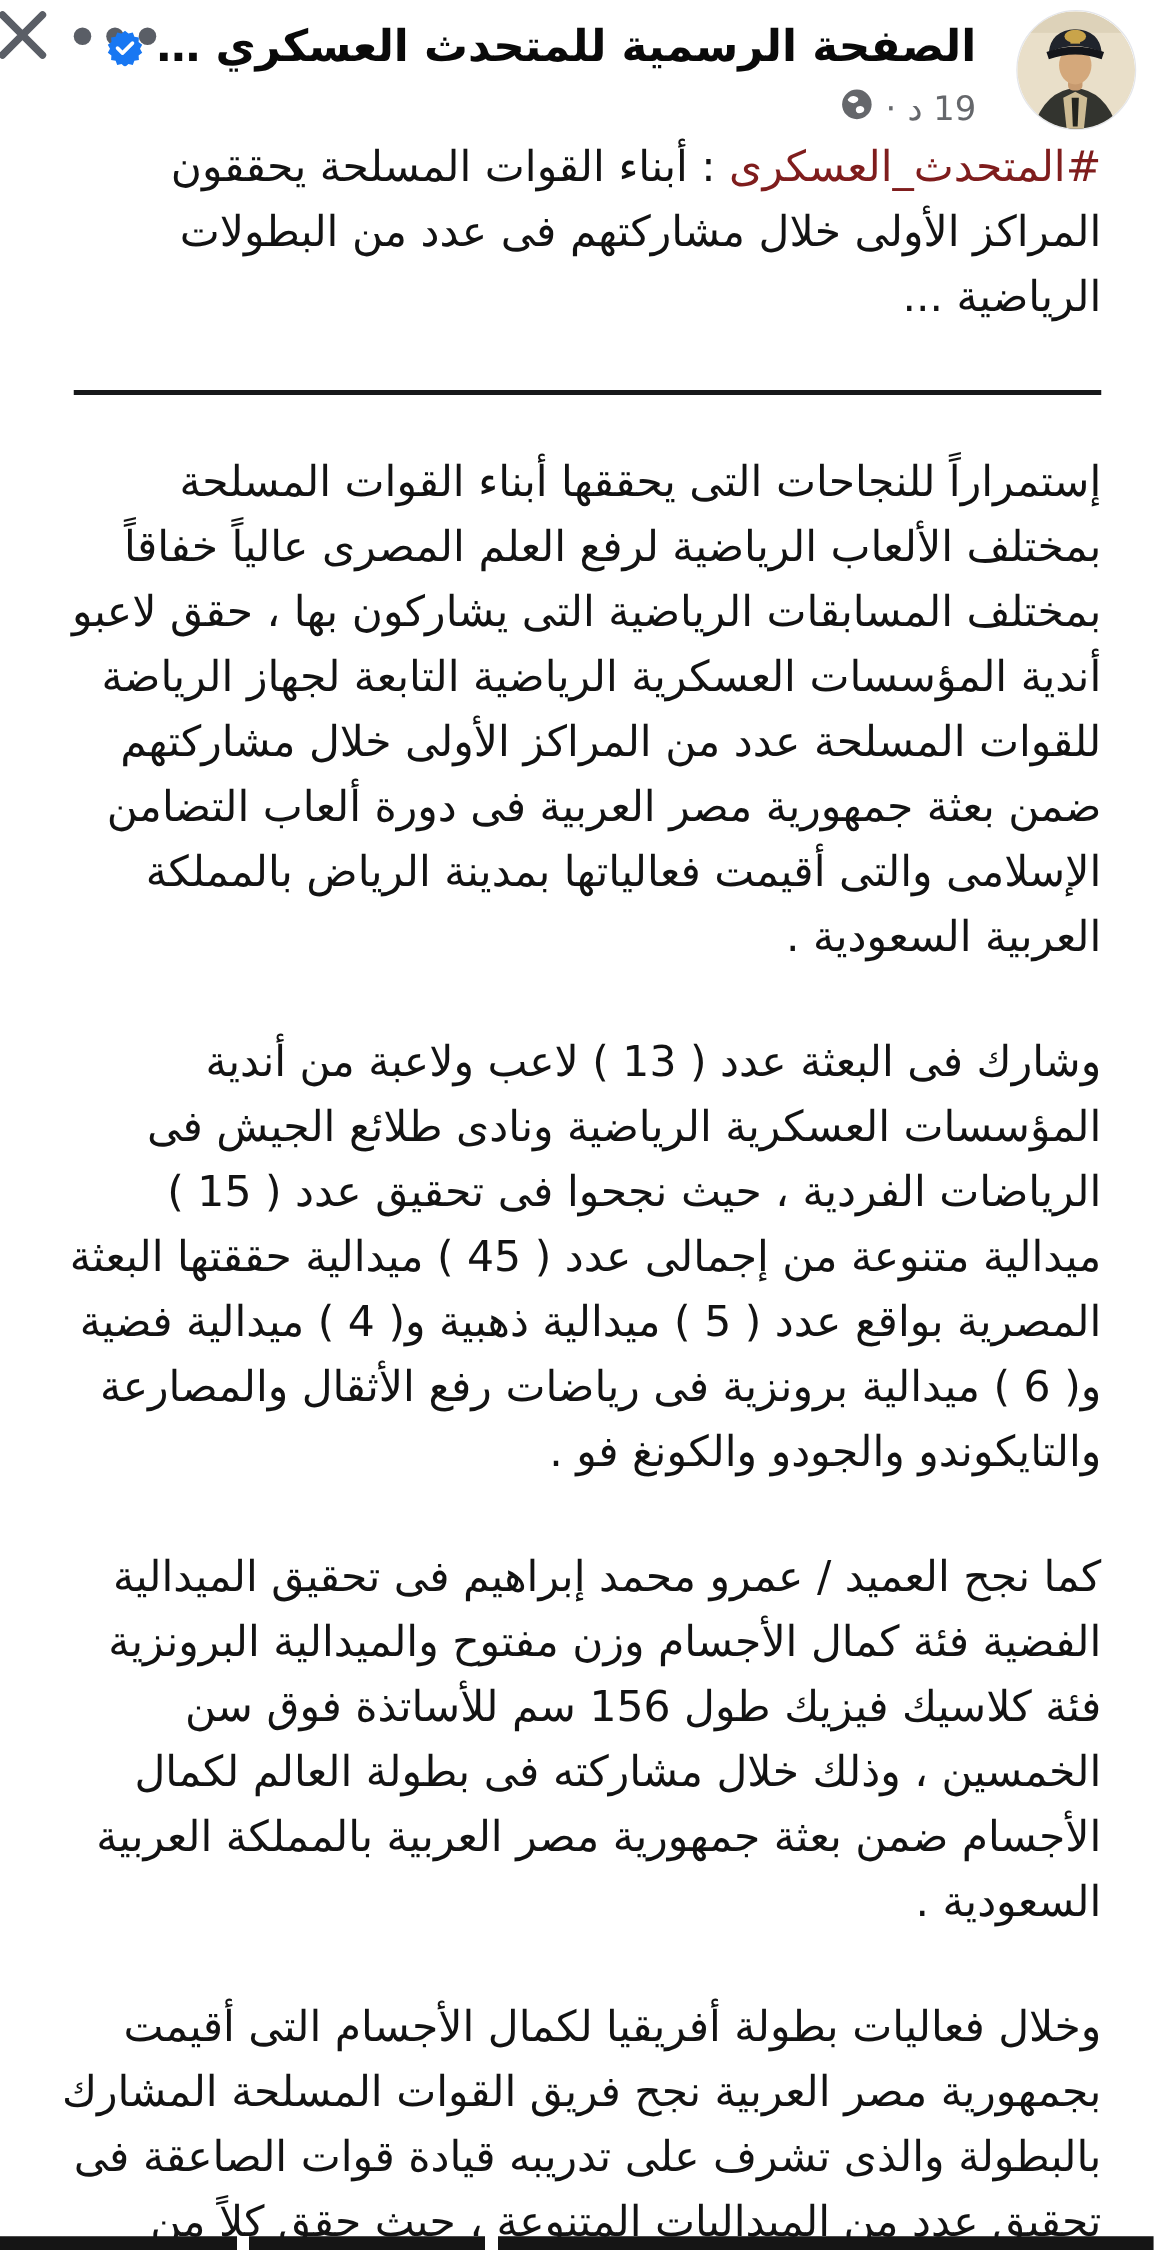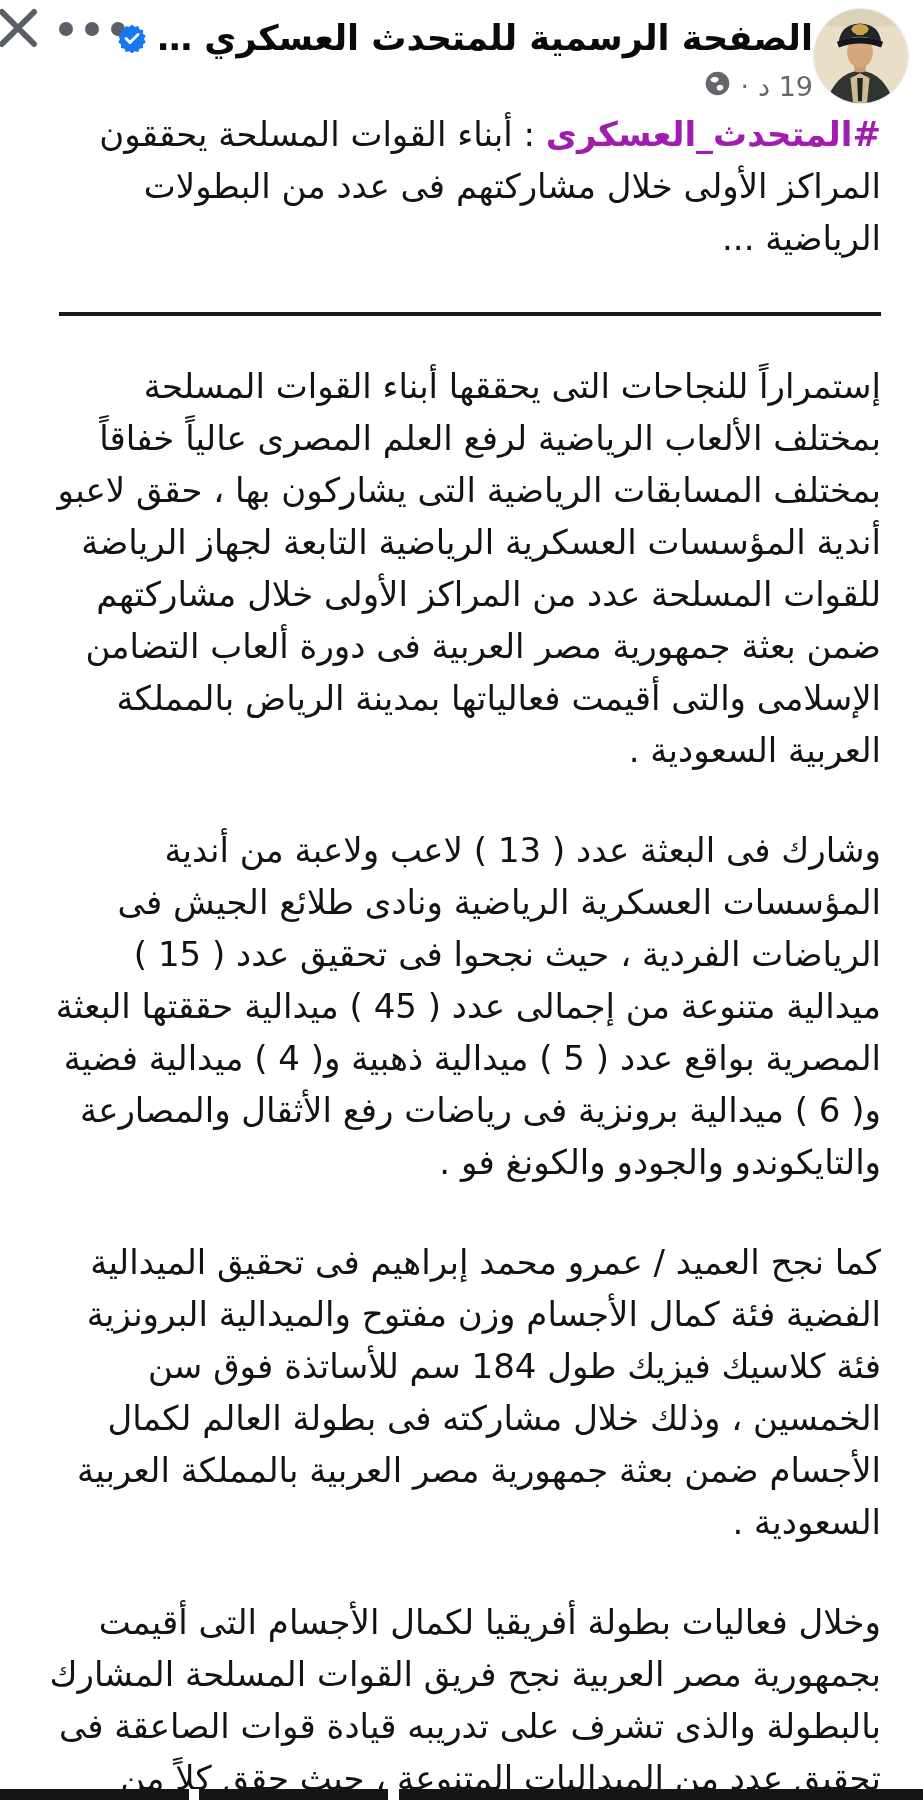--- a/index.html
+++ b/index.html
@@ -21,21 +21,21 @@
   }
   .more-btn {
     position: absolute; left: 54px; top: 12px;
     width: 92px; height: 36px; border: none; background: transparent;
     cursor: pointer; padding: 0;
   }
 
   
   .page-head {
     position: absolute; top: 8px; right: 14px;
-    display: flex; direction: rtl; align-items: flex-start; gap: 0;
+    display: flex; direction: rtl; align-items: flex-start; gap: 32px;
   }
   .avatar {
     width: 96px; height: 96px; border-radius: 50%; overflow: hidden;
     flex: 0 0 auto; cursor: pointer; border: 1px solid #e4e6eb;
   }
   .head-text { display: flex; flex-direction: column; align-items: flex-start; padding-top: 10px; }
   .title-row { display: flex; direction: rtl; align-items: center; gap: 10px; cursor: pointer; }
   .page-title {
     font-weight: bold; font-size: 35px; color: #0a0a0a;
     letter-spacing: -0.5px; white-space: nowrap;
@@ -47,21 +47,21 @@
   }
   .meta-sep { color: #65676b; font-size: 27px; }
 
   
   .post-body {
     position: absolute; top: 108px; right: 42px; left: 42px;
     direction: rtl; text-align: right;
     font-size: 34px; line-height: 52px; color: #131313;
   }
   .post-body p { margin: 0 0 48px 0; }
-  .hashtag { color: #a21caf; cursor: pointer; font-weight: bold; }
+  .hashtag { color: #7f1d1d; cursor: pointer; }
   .post-divider {
     height: 4px; background: #17181a; border: none;
     width: 98%; margin: 38px 0 44px 0;
   }
 
   
   .clipped-line {
     position: absolute; left: 0; right: 0; bottom: 0; height: 11px;
     background: linear-gradient(90deg,
       #151515 0%, #151515 20.5%, #ffffff 20.5%, #ffffff 21.6%,
@@ -140,17 +140,17 @@
       </span>
     </div>
   </div>
 </div>
 
 <div class="post-body">
   <p><span class="hashtag">#المتحدث_العسكرى</span><span> : أبناء القوات المسلحة يحققون المراكز الأولى خلال مشاركتهم فى عدد من البطولات الرياضية ...</span></p>
   <div class="post-divider"></div>
   <p>إستمراراً للنجاحات التى يحققها أبناء القوات المسلحة بمختلف الألعاب الرياضية لرفع العلم المصرى عالياً خفاقاً بمختلف المسابقات الرياضية التى يشاركون بها ، حقق لاعبو أندية المؤسسات العسكرية الرياضية التابعة لجهاز الرياضة للقوات المسلحة عدد من المراكز الأولى خلال مشاركتهم ضمن بعثة جمهورية مصر العربية فى دورة ألعاب التضامن الإسلامى والتى أقيمت فعالياتها بمدينة الرياض بالمملكة العربية السعودية .</p>
   <p>وشارك فى البعثة عدد ( 13 ) لاعب ولاعبة من أندية المؤسسات العسكرية الرياضية ونادى طلائع الجيش فى الرياضات الفردية ، حيث نجحوا فى تحقيق عدد ( 15 ) ميدالية متنوعة من إجمالى عدد ( 45 ) ميدالية حققتها البعثة المصرية بواقع عدد ( 5 ) ميدالية ذهبية و( 4 ) ميدالية فضية و( 6 ) ميدالية برونزية فى رياضات رفع الأثقال والمصارعة والتايكوندو والجودو والكونغ فو .</p>
-  <p>كما نجح العميد / عمرو محمد إبراهيم فى تحقيق الميدالية الفضية فئة كمال الأجسام وزن مفتوح والميدالية البرونزية فئة كلاسيك فيزيك طول 184 سم للأساتذة فوق سن الخمسين ، وذلك خلال مشاركته فى بطولة العالم لكمال الأجسام ضمن بعثة جمهورية مصر العربية بالمملكة العربية السعودية .</p>
+  <p>كما نجح العميد / عمرو محمد إبراهيم فى تحقيق الميدالية الفضية فئة كمال الأجسام وزن مفتوح والميدالية البرونزية فئة كلاسيك فيزيك طول 156 سم للأساتذة فوق سن الخمسين ، وذلك خلال مشاركته فى بطولة العالم لكمال الأجسام ضمن بعثة جمهورية مصر العربية بالمملكة العربية السعودية .</p>
   <p>وخلال فعاليات بطولة أفريقيا لكمال الأجسام التى أقيمت بجمهورية مصر العربية نجح فريق القوات المسلحة المشارك بالبطولة والذى تشرف على تدريبه قيادة قوات الصاعقة فى تحقيق عدد من الميداليات المتنوعة ، حيث حقق كلاً من الرائد / محمد صبرى محمد فاروق الميدالية الذهبية فى وزن ( 75 ) كيلو ، والمساعد أول / عماد محمود أحمد المنيلاوى الميدالية الفضية فى وزن ( 100 ) كيلو ، والمساعد / كريم عبد المنعم عبد الفتاح الميدالية الفضية فى وزن ( 90 ) كيلو ، والرقيب / أحمد سامى السيد أحمد</p>
 </div>
 
 <div class="clipped-line"></div>
 
 </body></html>

